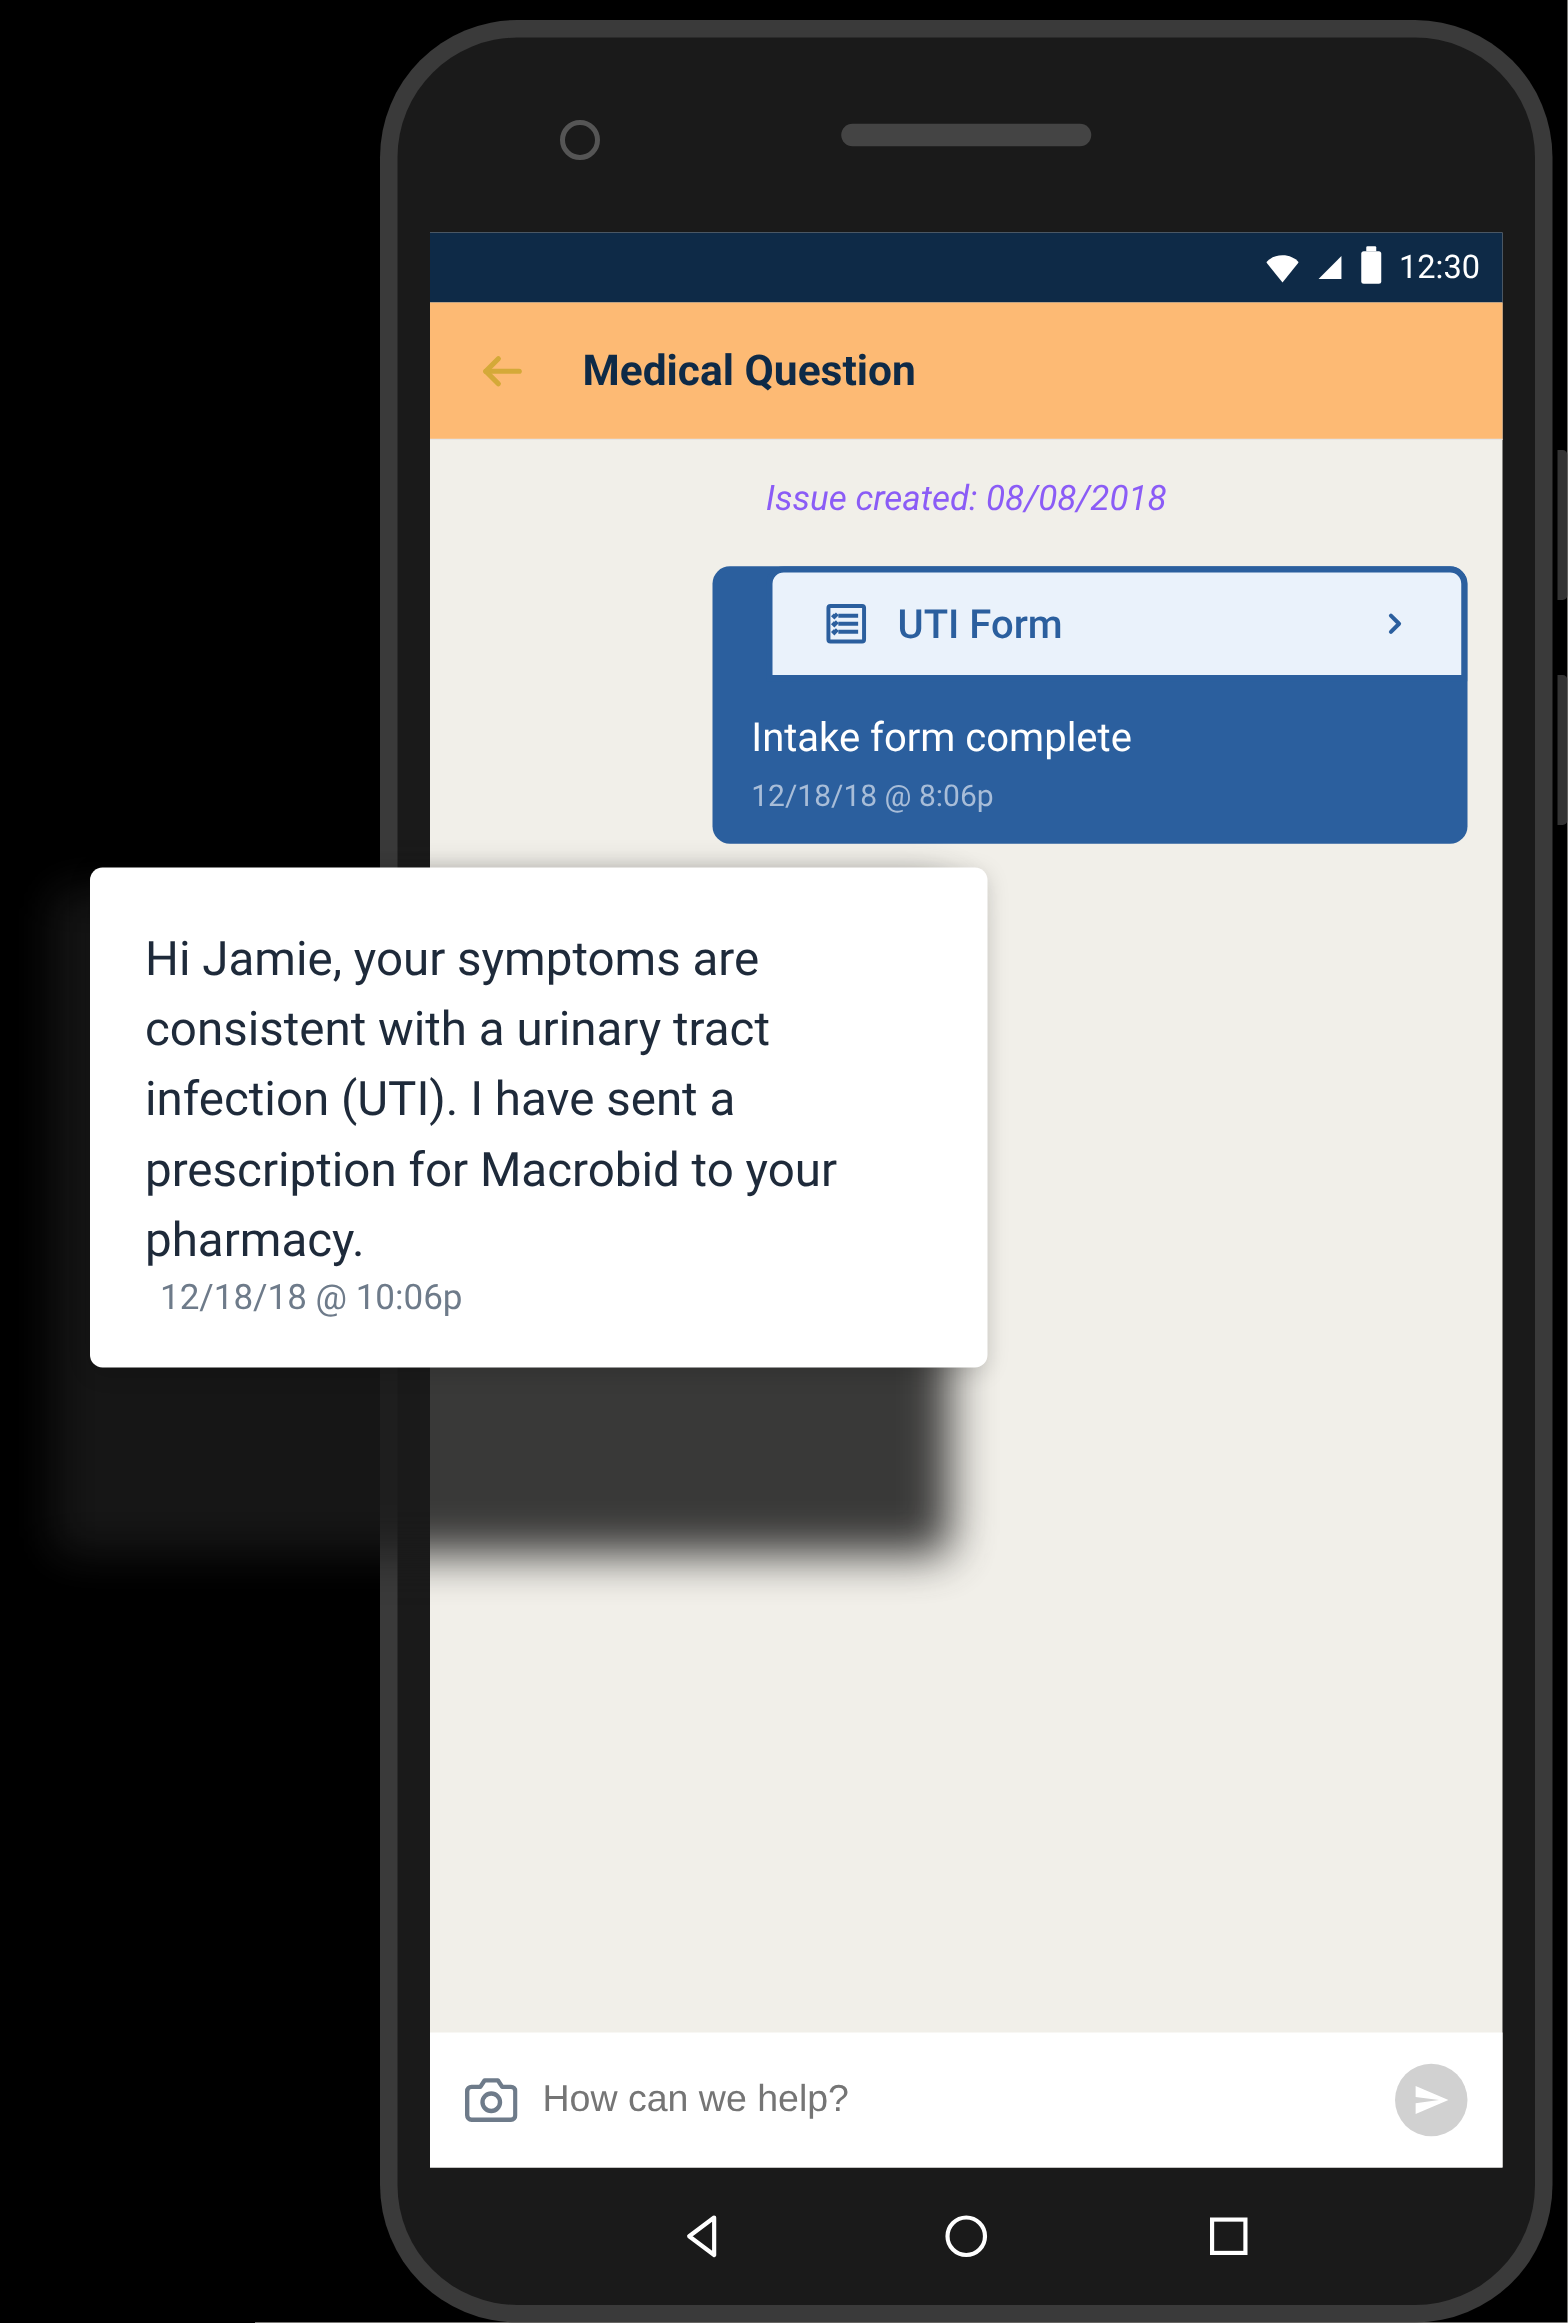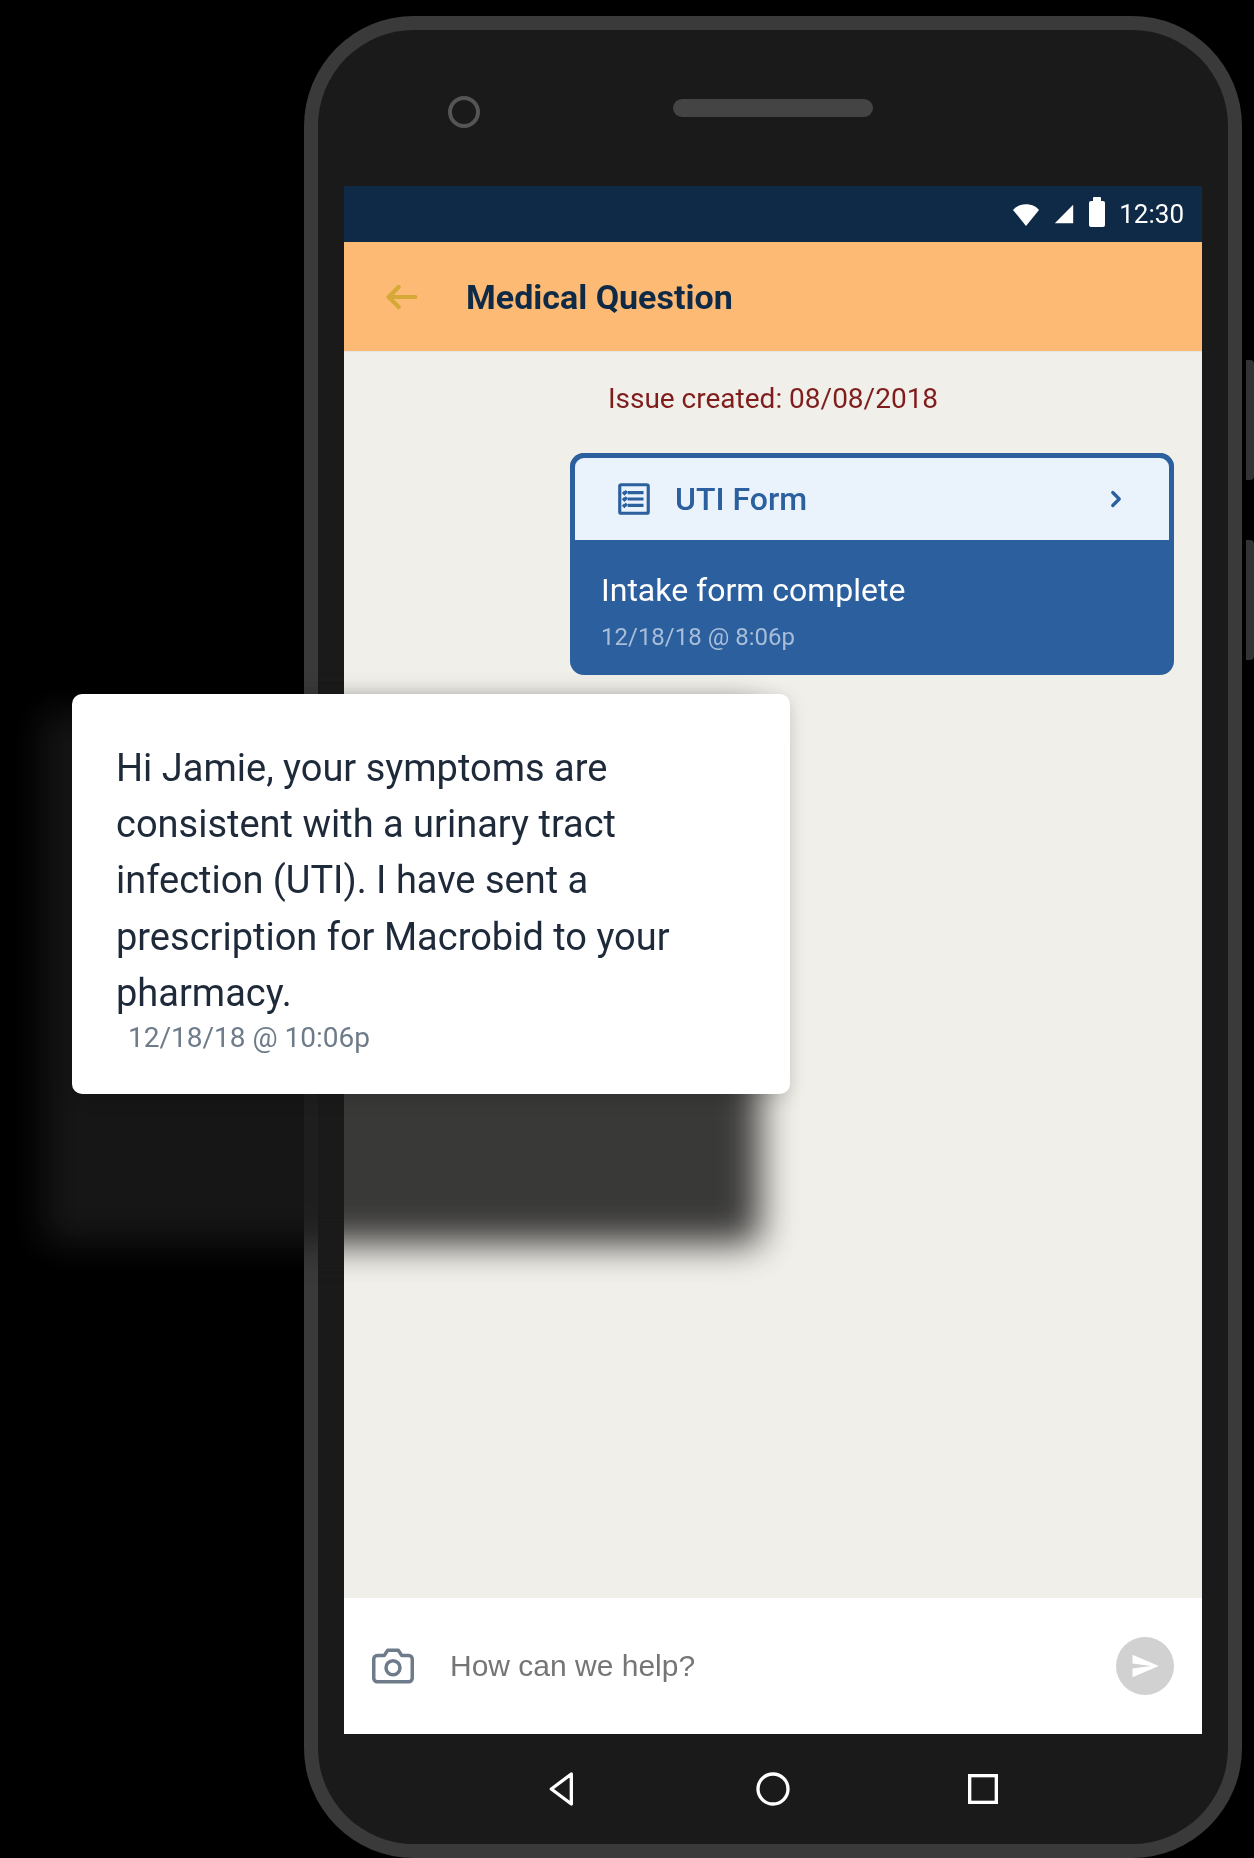--- a/index.html
+++ b/index.html
@@ -113,60 +113,62 @@
     
     
     .chat-area {
       flex: 1;
       padding: 30px 28px;
       overflow: hidden;
       position: relative;
     }
     .issue-created {
       text-align: center;
-      color: #7f1d1d;
+      color: #8b5cf6;
       font-size: 28px;
       margin-bottom: 38px;
+      font-style: italic;
     }
     
     
     .form-card {
       background: #2b5f9e;
       border-radius: 14px;
       margin-left: 198px;
       overflow: hidden;
     }
     .form-card-header {
       background: #eaf2fb;
       border: 5px solid #2b5f9e;
       border-radius: 14px 14px 0 0;
       padding: 22px 40px;
       display: flex;
       align-items: center;
       gap: 22px;
+      margin-left: 43px;
     }
     .form-icon { color: #2b5f9e; display: flex; }
     .form-icon svg { width: 38px; height: 38px; }
     .form-title { flex: 1; color: #2b5f9e; font-size: 32px; font-weight: 500; }
     .chevron { color: #2b5f9e; display: flex; }
     .chevron svg { width: 26px; height: 26px; }
     .form-card-body {
       padding: 26px 31px 24px;
     }
     .form-status { color: #fff; font-size: 32px; margin-bottom: 14px; }
     .form-timestamp { color: #a8bdd8; font-size: 24px; }
     
     
     .message-input-bar {
-      height: 136px;
+      height: 108px;
       background: #fff;
       display: flex;
       align-items: center;
       padding: 0 28px;
-      gap: 36px;
+      gap: 20px;
     }
     .camera-icon { color: #6e7b8a; display: flex; }
     .camera-icon svg { width: 42px; height: 42px; }
     .message-input {
       flex: 1;
       border: none;
       outline: none;
       font-size: 30px;
       color: #6e7b8a;
     }

